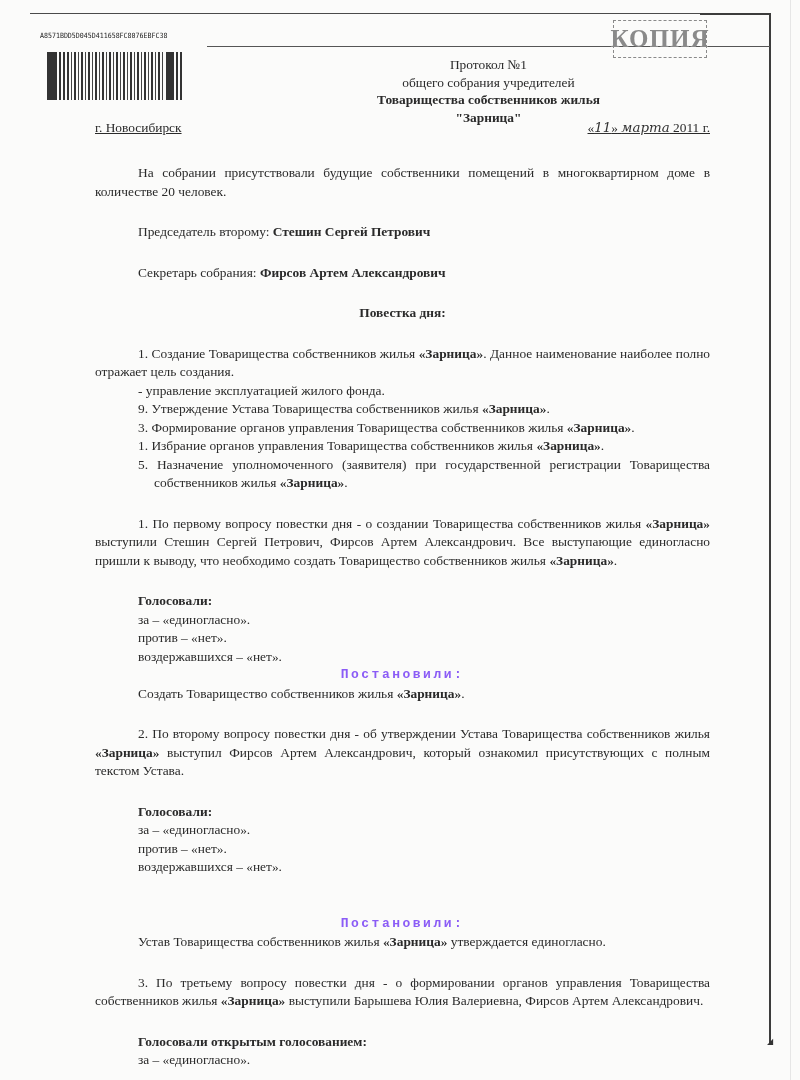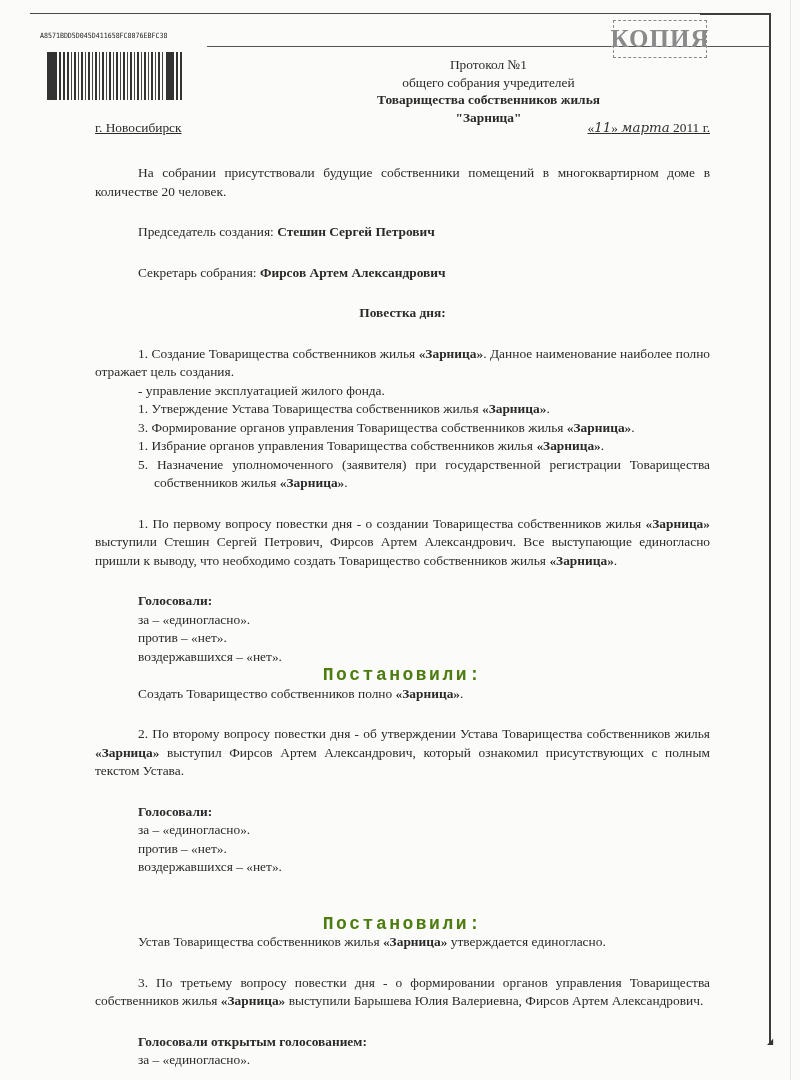--- a/index.html
+++ b/index.html
@@ -34,21 +34,21 @@
   .title .b { font-weight: bold; }
   .content { position: absolute; left: 95px; top: 120px; width: 615px; }
   .row { display: flex; justify-content: space-between; align-items: baseline; height: 44px; text-decoration: underline; }
   .date .hand { font-family: "DejaVu Serif", serif; font-style: italic; text-decoration: underline; color: #333; }
   p { margin: 0; text-align: justify; line-height: 18.5px; }
   .ind { text-indent: 43px; }
   .pad { padding-left: 43px; }
   .hang { padding-left: 59px; text-indent: -16px; }
   .b { font-weight: bold; }
   .center { text-align: center; }
-  .spaced { letter-spacing: 2.5px; font-weight: bold; font-family: "Liberation Mono", monospace; font-size: 18px; color: #4d7c0f; }
+  .spaced { letter-spacing: 2.5px; font-weight: bold; font-family: "Liberation Mono", monospace; font-size: 13px; color: #8b5cf6; }
   .gap-m { height: 22px; }
   .gap-l { height: 38px; }
 </style>
 </head>
 <body>
 
 <div class="topline"></div>
 <div class="topline2"></div>
 <div class="rightborder"></div>
 <div class="rightborder2"></div>
@@ -80,43 +80,43 @@
     <span>г. Новосибирск</span>
     <span class="date">
       <span>«</span><span class="hand">11</span><span>»</span>
       <span class="hand">марта</span>
       <span>2011 г.</span>
     </span>
   </div>
 
   <p class="ind">На собрании присутствовали будущие собственники помещений в многоквартирном доме в количестве 20 человек.</p>
   <div class="gap-m"></div>
-  <p class="pad"><span>Председатель создания: </span><span class="b">Стешин Сергей Петрович</span></p>
+  <p class="pad"><span>Председатель второму: </span><span class="b">Стешин Сергей Петрович</span></p>
   <div class="gap-m"></div>
   <p class="pad"><span>Секретарь собрания: </span><span class="b">Фирсов Артем Александрович</span></p>
   <div class="gap-m"></div>
   <p class="center b">Повестка дня:</p>
   <div class="gap-m"></div>
 
   <p class="ind"><span>1. Создание Товарищества собственников жилья </span><span class="b">«Зарница»</span><span>. Данное наименование наиболее полно отражает цель создания.</span></p>
   <p class="pad">- управление эксплуатацией жилого фонда.</p>
-  <p class="pad"><span>1. Утверждение Устава Товарищества собственников жилья </span><span class="b">«Зарница»</span><span>.</span></p>
+  <p class="pad"><span>9. Утверждение Устава Товарищества собственников жилья </span><span class="b">«Зарница»</span><span>.</span></p>
   <p class="pad"><span>3. Формирование органов управления Товарищества собственников жилья </span><span class="b">«Зарница»</span><span>.</span></p>
   <p class="pad"><span>1. Избрание органов управления Товарищества собственников жилья </span><span class="b">«Зарница»</span><span>.</span></p>
   <p class="hang"><span>5. Назначение уполномоченного (заявителя) при государственной регистрации Товарищества собственников жилья </span><span class="b">«Зарница»</span><span>.</span></p>
   <div class="gap-m"></div>
 
   <p class="ind"><span>1. По первому вопросу повестки дня - о создании Товарищества собственников жилья </span><span class="b">«Зарница»</span><span> выступили Стешин Сергей Петрович, Фирсов Артем Александрович. Все выступающие единогласно пришли к выводу, что необходимо создать Товарищество собственников жилья </span><span class="b">«Зарница»</span><span>.</span></p>
   <div class="gap-m"></div>
   <p class="pad b">Голосовали:</p>
   <p class="pad">за – «единогласно».</p>
   <p class="pad">против – «нет».</p>
   <p class="pad">воздержавшихся – «нет».</p>
   <p class="center spaced">Постановили:</p>
-  <p class="pad"><span>Создать Товарищество собственников полно </span><span class="b">«Зарница»</span><span>.</span></p>
+  <p class="pad"><span>Создать Товарищество собственников жилья </span><span class="b">«Зарница»</span><span>.</span></p>
   <div class="gap-m"></div>
 
   <p class="ind"><span>2. По второму вопросу повестки дня - об утверждении Устава Товарищества собственников жилья </span><span class="b">«Зарница»</span><span> выступил Фирсов Артем Александрович, который ознакомил присутствующих с полным текстом Устава.</span></p>
   <div class="gap-m"></div>
   <p class="pad b">Голосовали:</p>
   <p class="pad">за – «единогласно».</p>
   <p class="pad">против – «нет».</p>
   <p class="pad">воздержавшихся – «нет».</p>
   <div class="gap-l"></div>
   <p class="center spaced">Постановили:</p>

